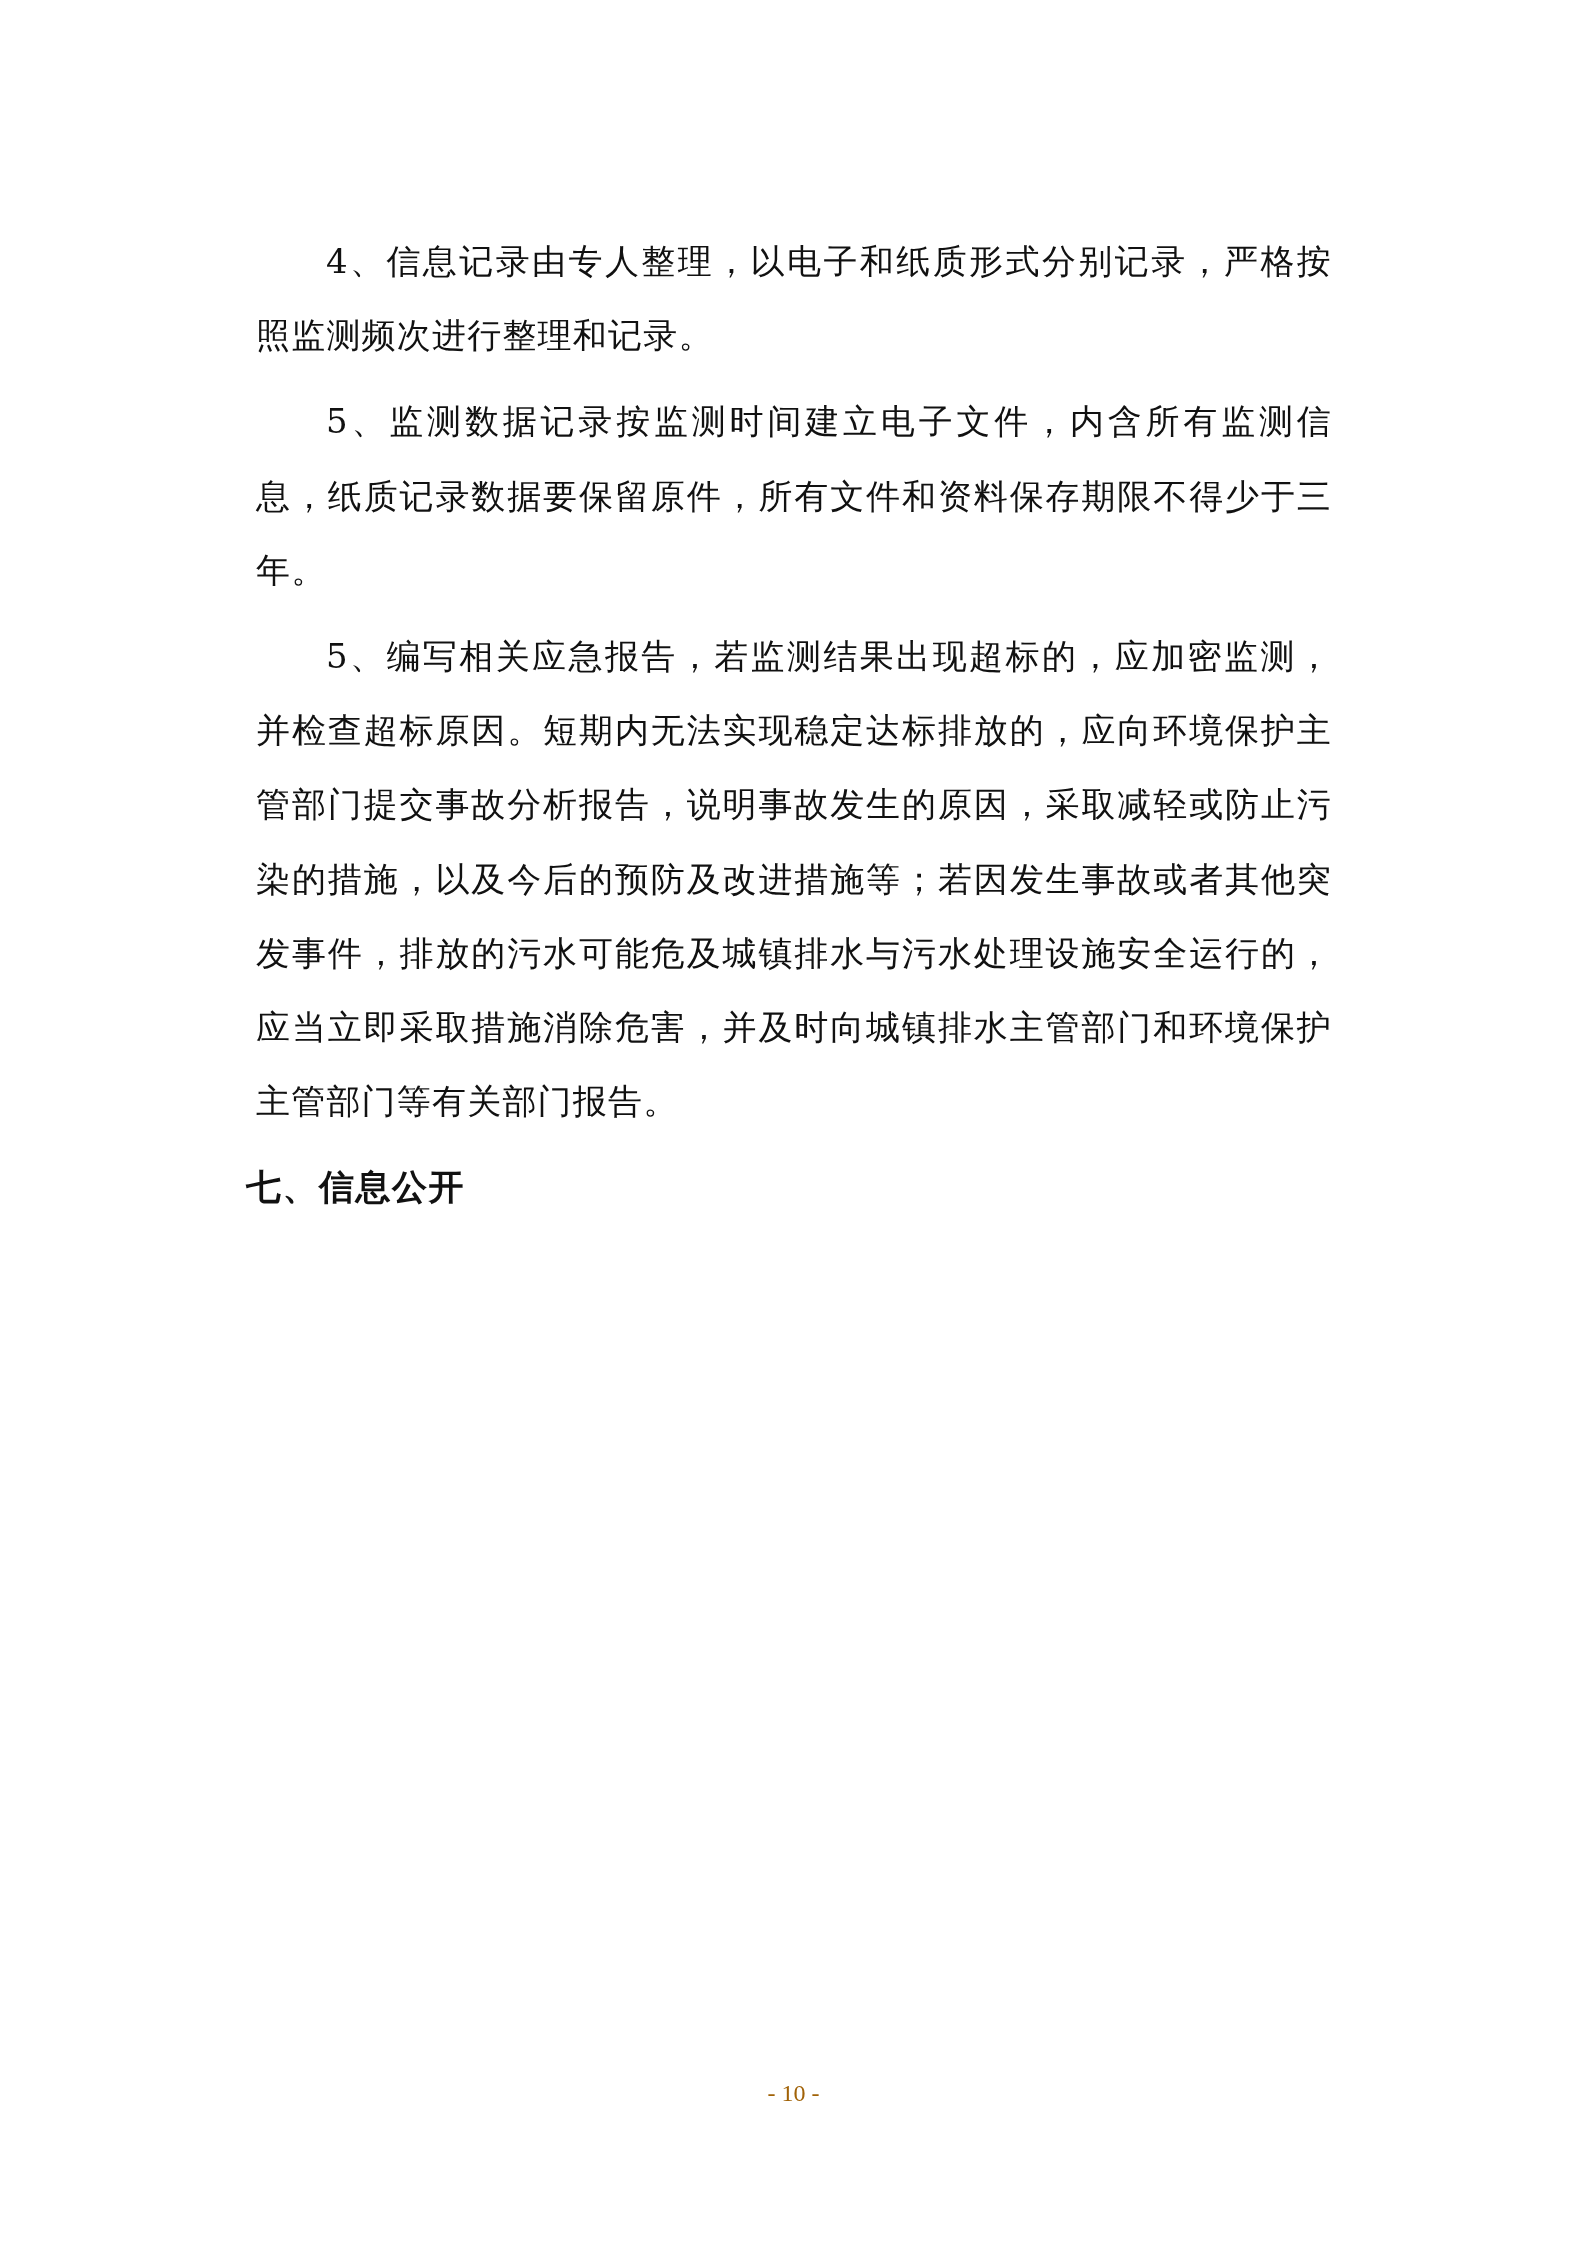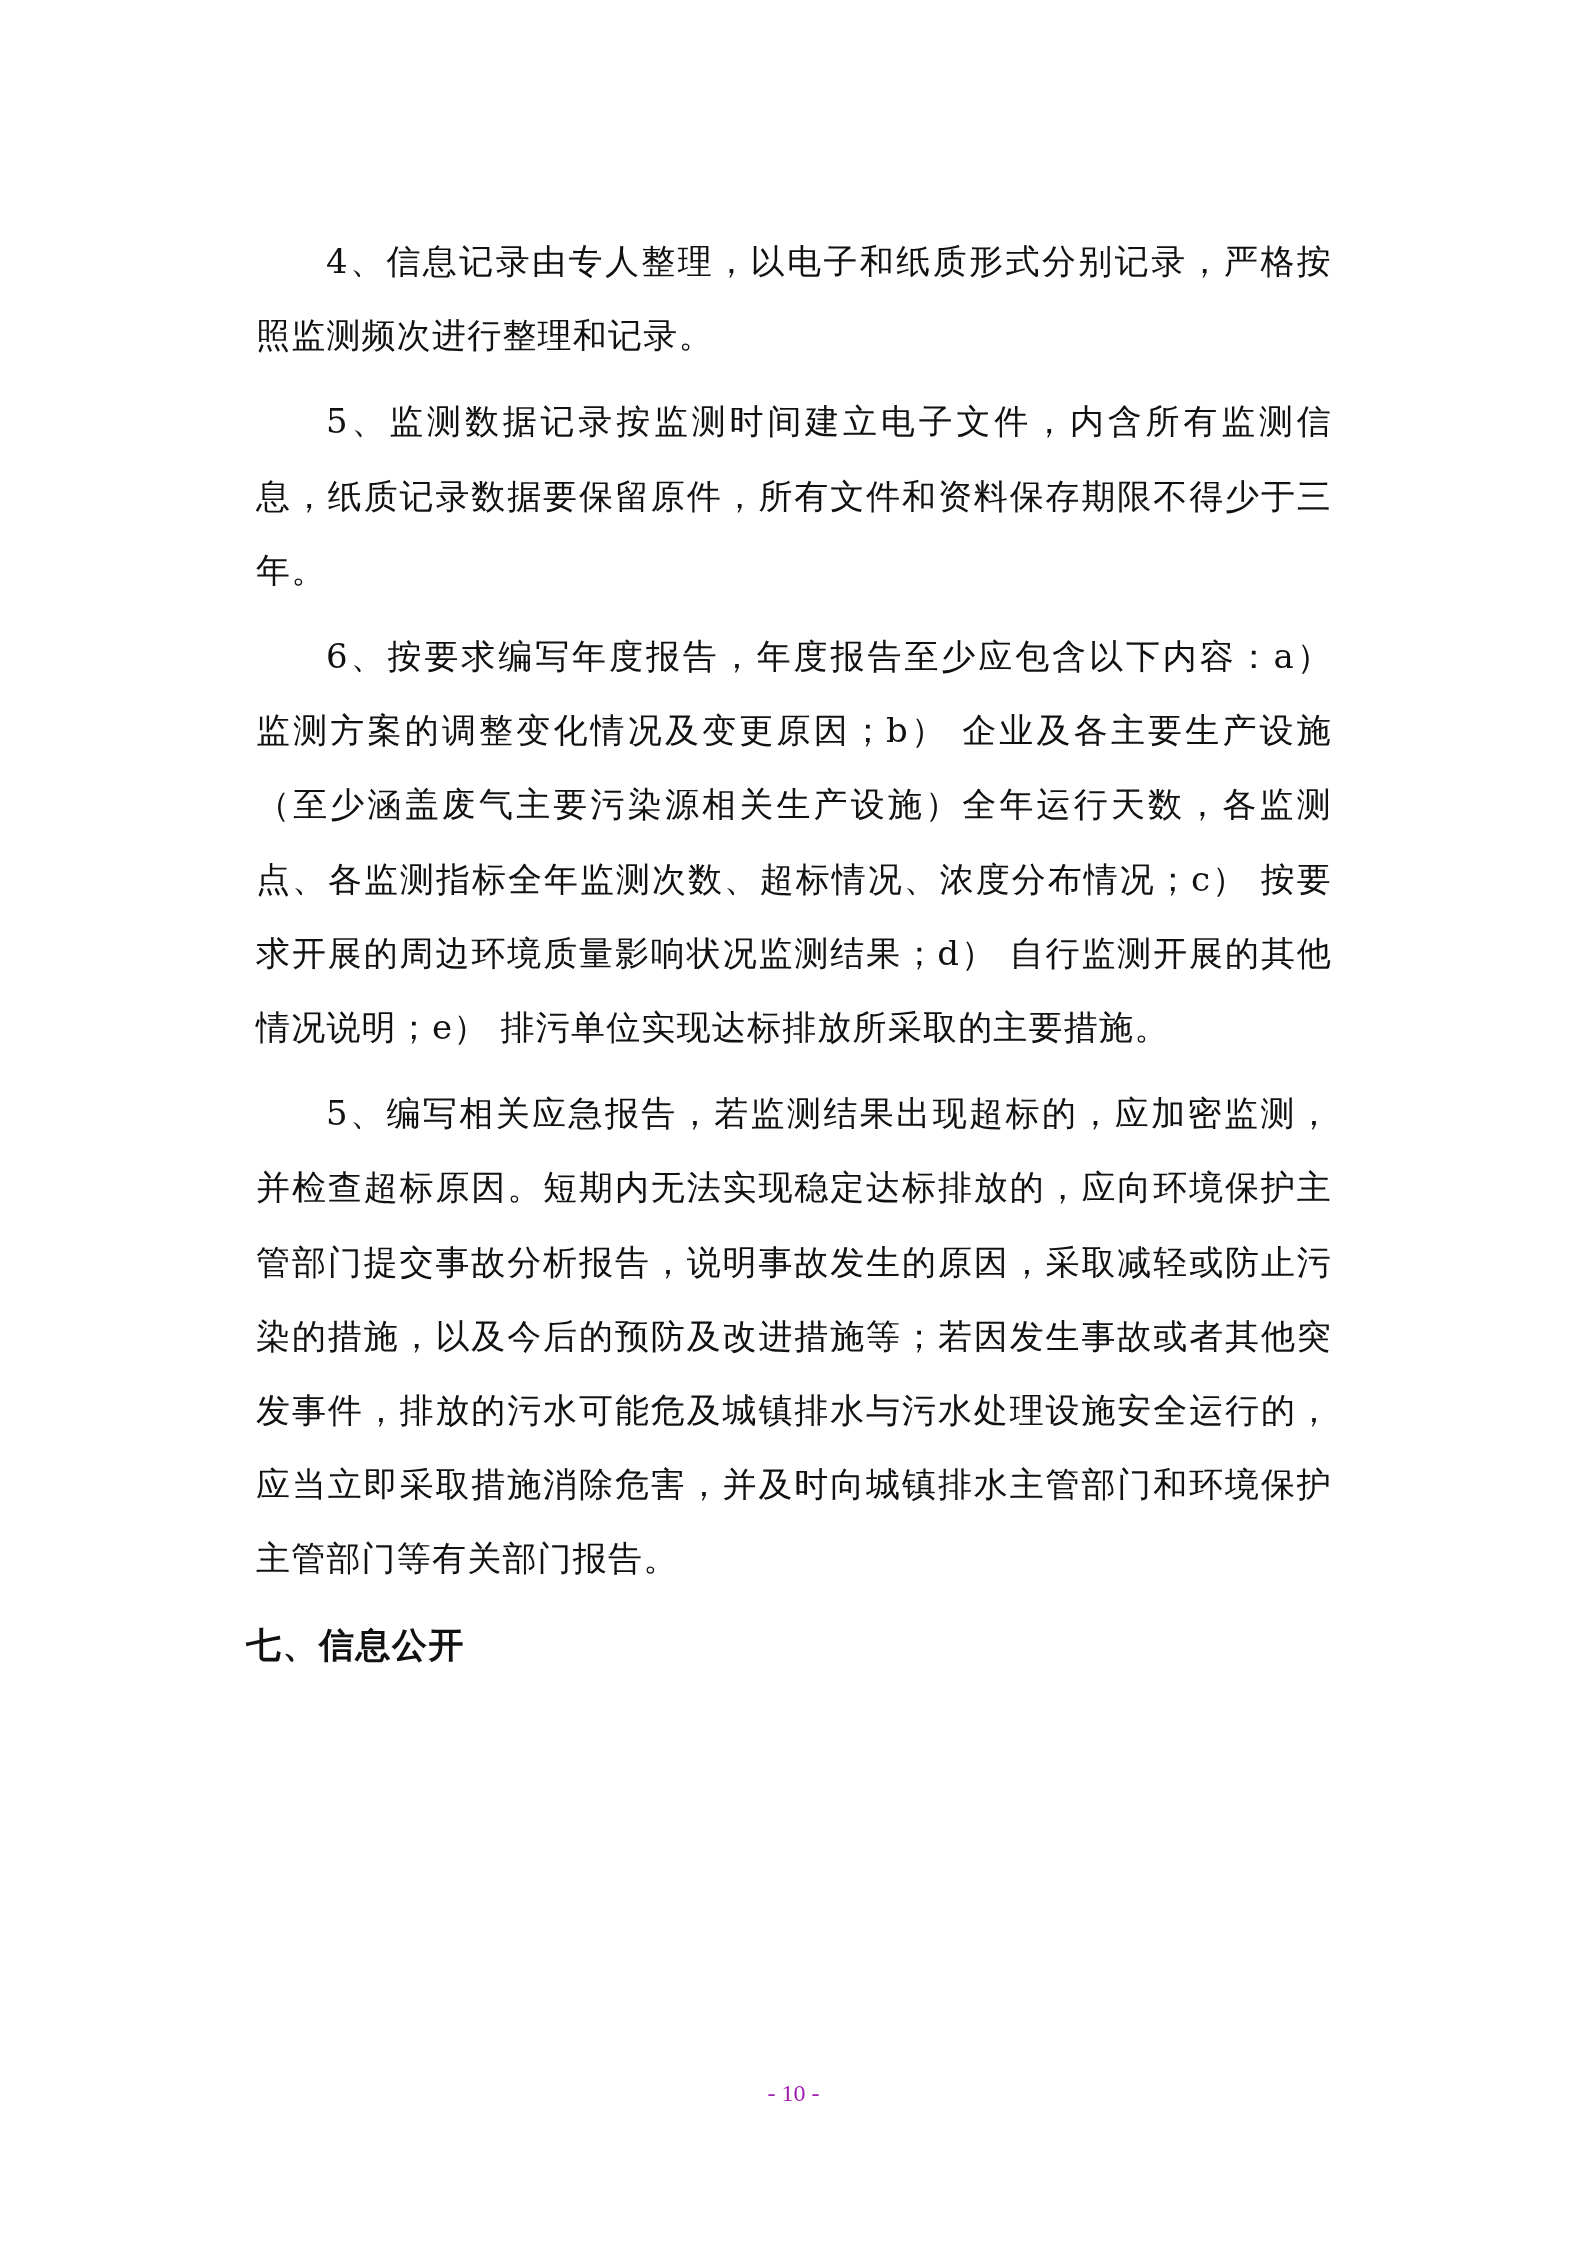--- a/index.html
+++ b/index.html
@@ -40,27 +40,26 @@
       letter-spacing: 1.5px;
     }
     .page-number {
       position: absolute;
       left: 0;
       width: 1587px;
       top: 2080px;
       text-align: center;
       font-family: "Liberation Serif", "DejaVu Serif", serif;
       font-size: 24px;
-      color: #a21caf;
+      color: #a16207;
     }
   </style>
 </head>
 <body>
 
 <div class="page">
   <p class="para indent">4、信息记录由专人整理，以电子和纸质形式分别记录，严格按照监测频次进行整理和记录。</p>
   <p class="para indent">5、监测数据记录按监测时间建立电子文件，内含所有监测信息，纸质记录数据要保留原件，所有文件和资料保存期限不得少于三年。</p>
-  <p class="para indent">6、按要求编写年度报告，年度报告至少应包含以下内容：a） 监测方案的调整变化情况及变更原因；b） 企业及各主要生产设施（至少涵盖废气主要污染源相关生产设施）全年运行天数，各监测点、各监测指标全年监测次数、超标情况、浓度分布情况；c） 按要求开展的周边环境质量影响状况监测结果；d） 自行监测开展的其他情况说明；e） 排污单位实现达标排放所采取的主要措施。</p>
   <p class="para indent">5、编写相关应急报告，若监测结果出现超标的，应加密监测，并检查超标原因。短期内无法实现稳定达标排放的，应向环境保护主管部门提交事故分析报告，说明事故发生的原因，采取减轻或防止污染的措施，以及今后的预防及改进措施等；若因发生事故或者其他突发事件，排放的污水可能危及城镇排水与污水处理设施安全运行的，应当立即采取措施消除危害，并及时向城镇排水主管部门和环境保护主管部门等有关部门报告。</p>
   <h2 class="heading">七、信息公开</h2>
 </div>
 
 <div class="page-number">- 10 -</div>
 
 </body></html>

